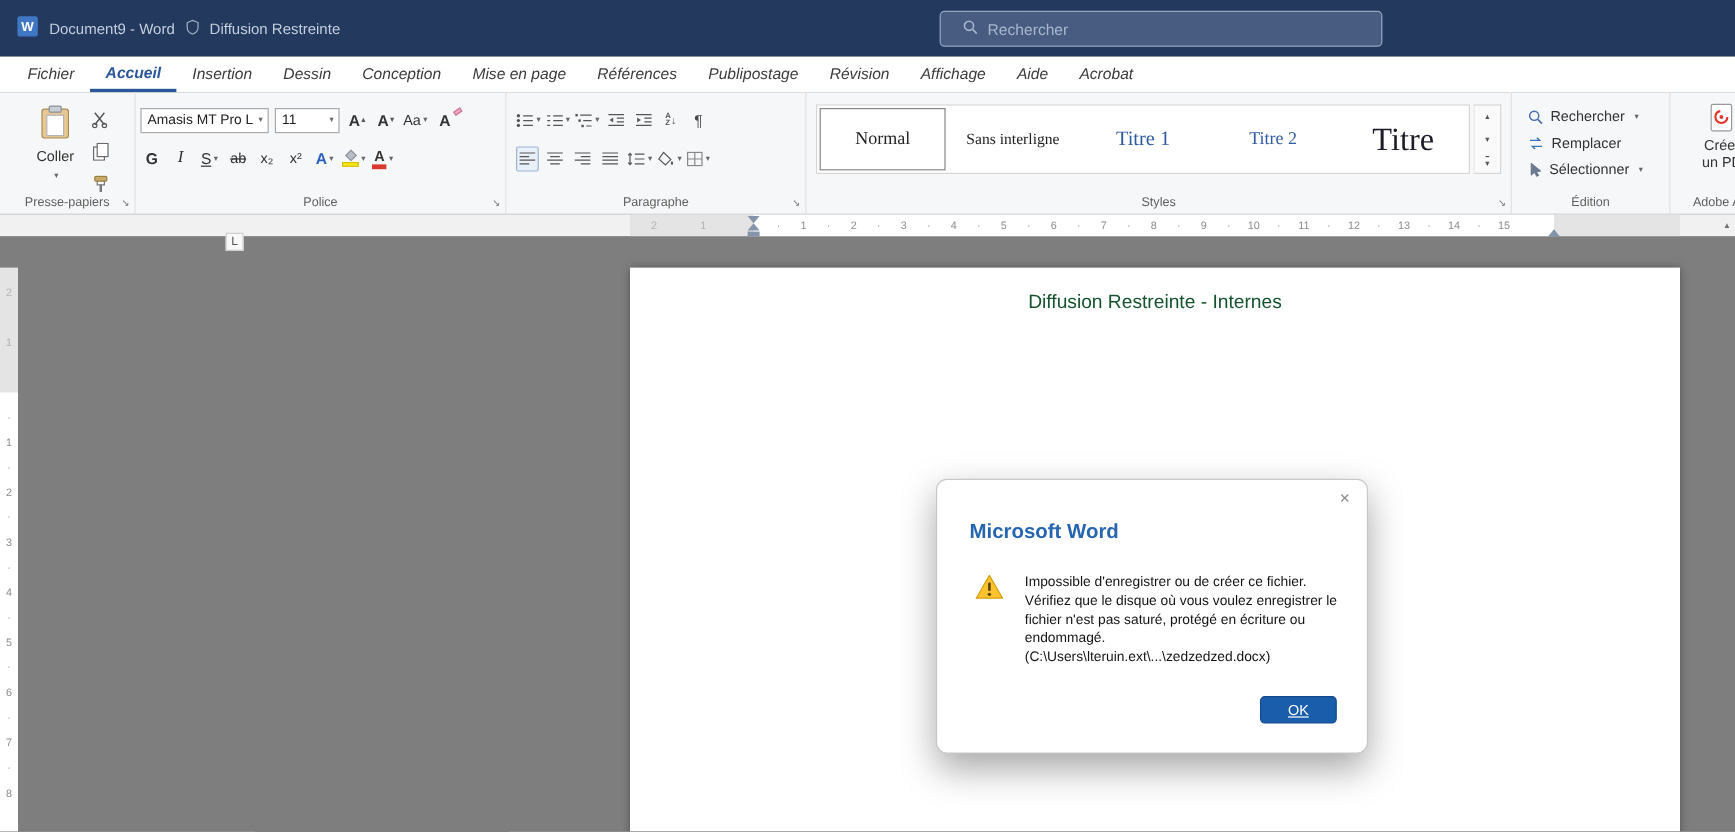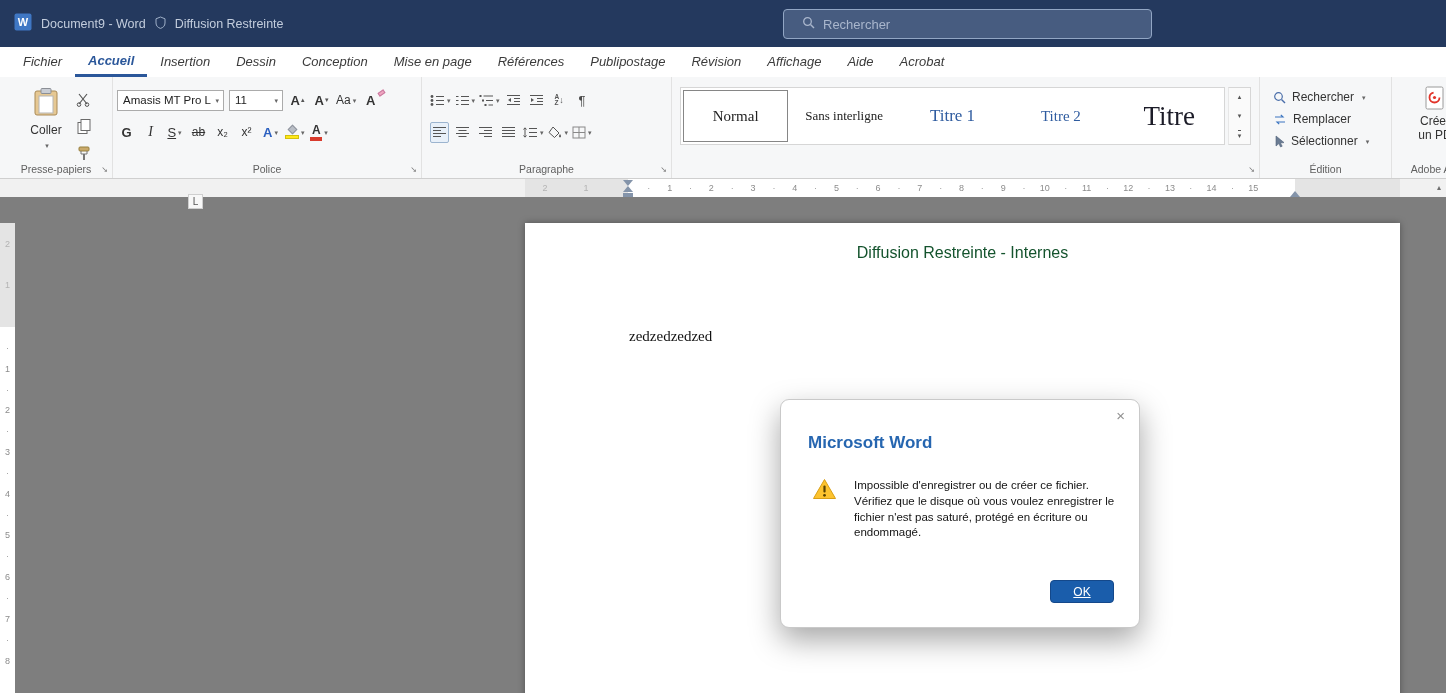--- a/index.html
+++ b/index.html
@@ -409,20 +409,21 @@
       <div class="card st-h2">Titre 2</div>
       <div class="card st-title">Titre</div>
     </div>
     <div class="gal-arrows">
       <span>▴</span>
       <span>▾</span>
       <span class="gal-more">
           <i>▾</i>
         </span>
     </div>
+    <div class="glabel">Styles</div>
     <span class="launcher">↘</span>
   </div>
 
   <div class="group g-edit">
     <div class="ed-item">
       <svg width="13" height="13">
           <circle cx="5.5" cy="5.5" r="3.8" fill="none" stroke="#4a6ea9" stroke-width="1.2"></circle>
           <path d="M8.5 8.5 L12 12" stroke="#4a6ea9" stroke-width="1.4"></path>
         </svg>
       <span>Rechercher</span>
@@ -573,33 +574,33 @@
         <span class="dot">·</span>
         <span class="num">8</span>
       </div>
       </div>
     <span class="v-dim vd2">2</span>
     <span class="v-dim vd1">1</span>
   </div>
 
   <div class="page">
     <div class="page-header">Diffusion Restreinte  - Internes</div>
-    <div class="page-body">zedzedzedzed</div>
   </div>
 
   <div class="dialog">
     <span class="dlg-close">×</span>
     <div class="dlg-title">Microsoft Word</div>
     <div class="dlg-row">
       <span>
         <svg width="25" height="22">
             <path d="M12.5 1.5 L23.5 20.5 H1.5 Z" fill="#fdc32e" stroke="#d99f14" stroke-linejoin="round"></path>
             <rect x="11.4" y="7.5" width="2.2" height="7" rx="1" fill="#5a4300"></rect>
             <circle cx="12.5" cy="17.3" r="1.4" fill="#5a4300"></circle>
           </svg>
       </span>
       <div class="dlg-text">
         <div>Impossible d'enregistrer ou de créer ce fichier. Vérifiez que le disque où vous voulez enregistrer le fichier n'est pas saturé, protégé en écriture ou endommagé.</div>
+        <div> (C:\Users\lteruin.ext\...\zedzedzed.docx)</div>
       </div>
     </div>
     <div class="dlg-ok">OK</div>
   </div>
 </div>
 
 </body></html>

